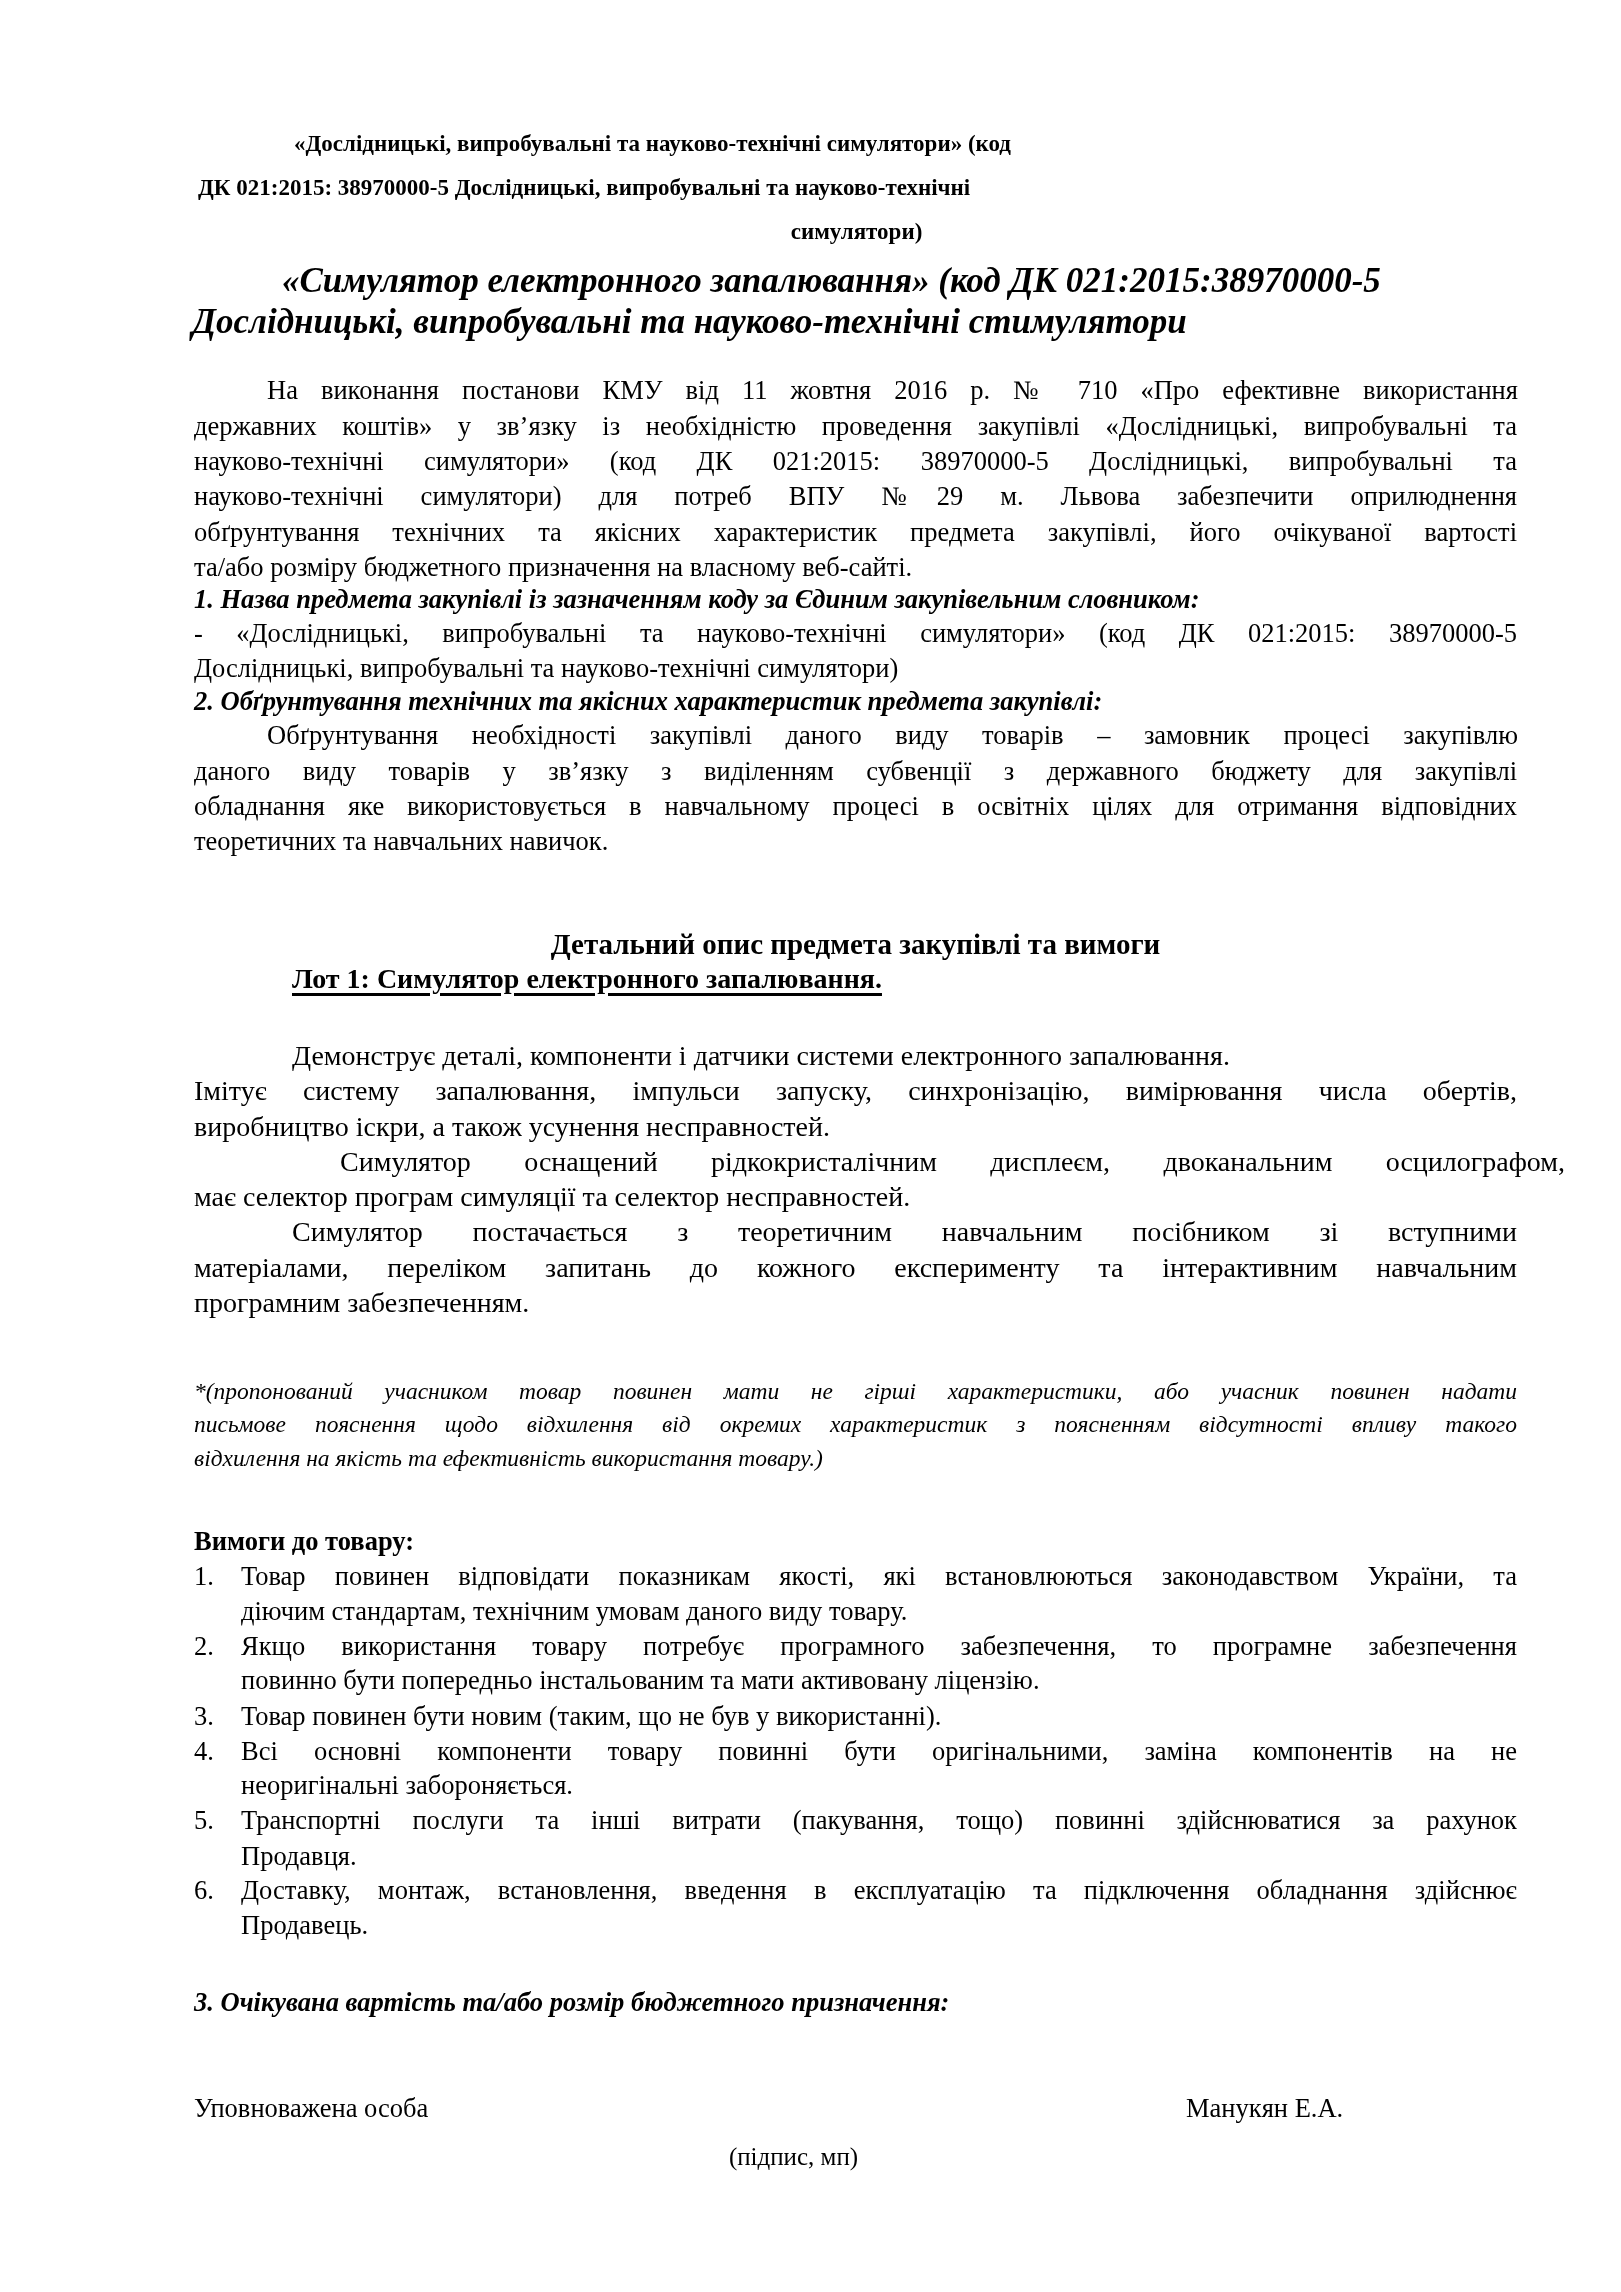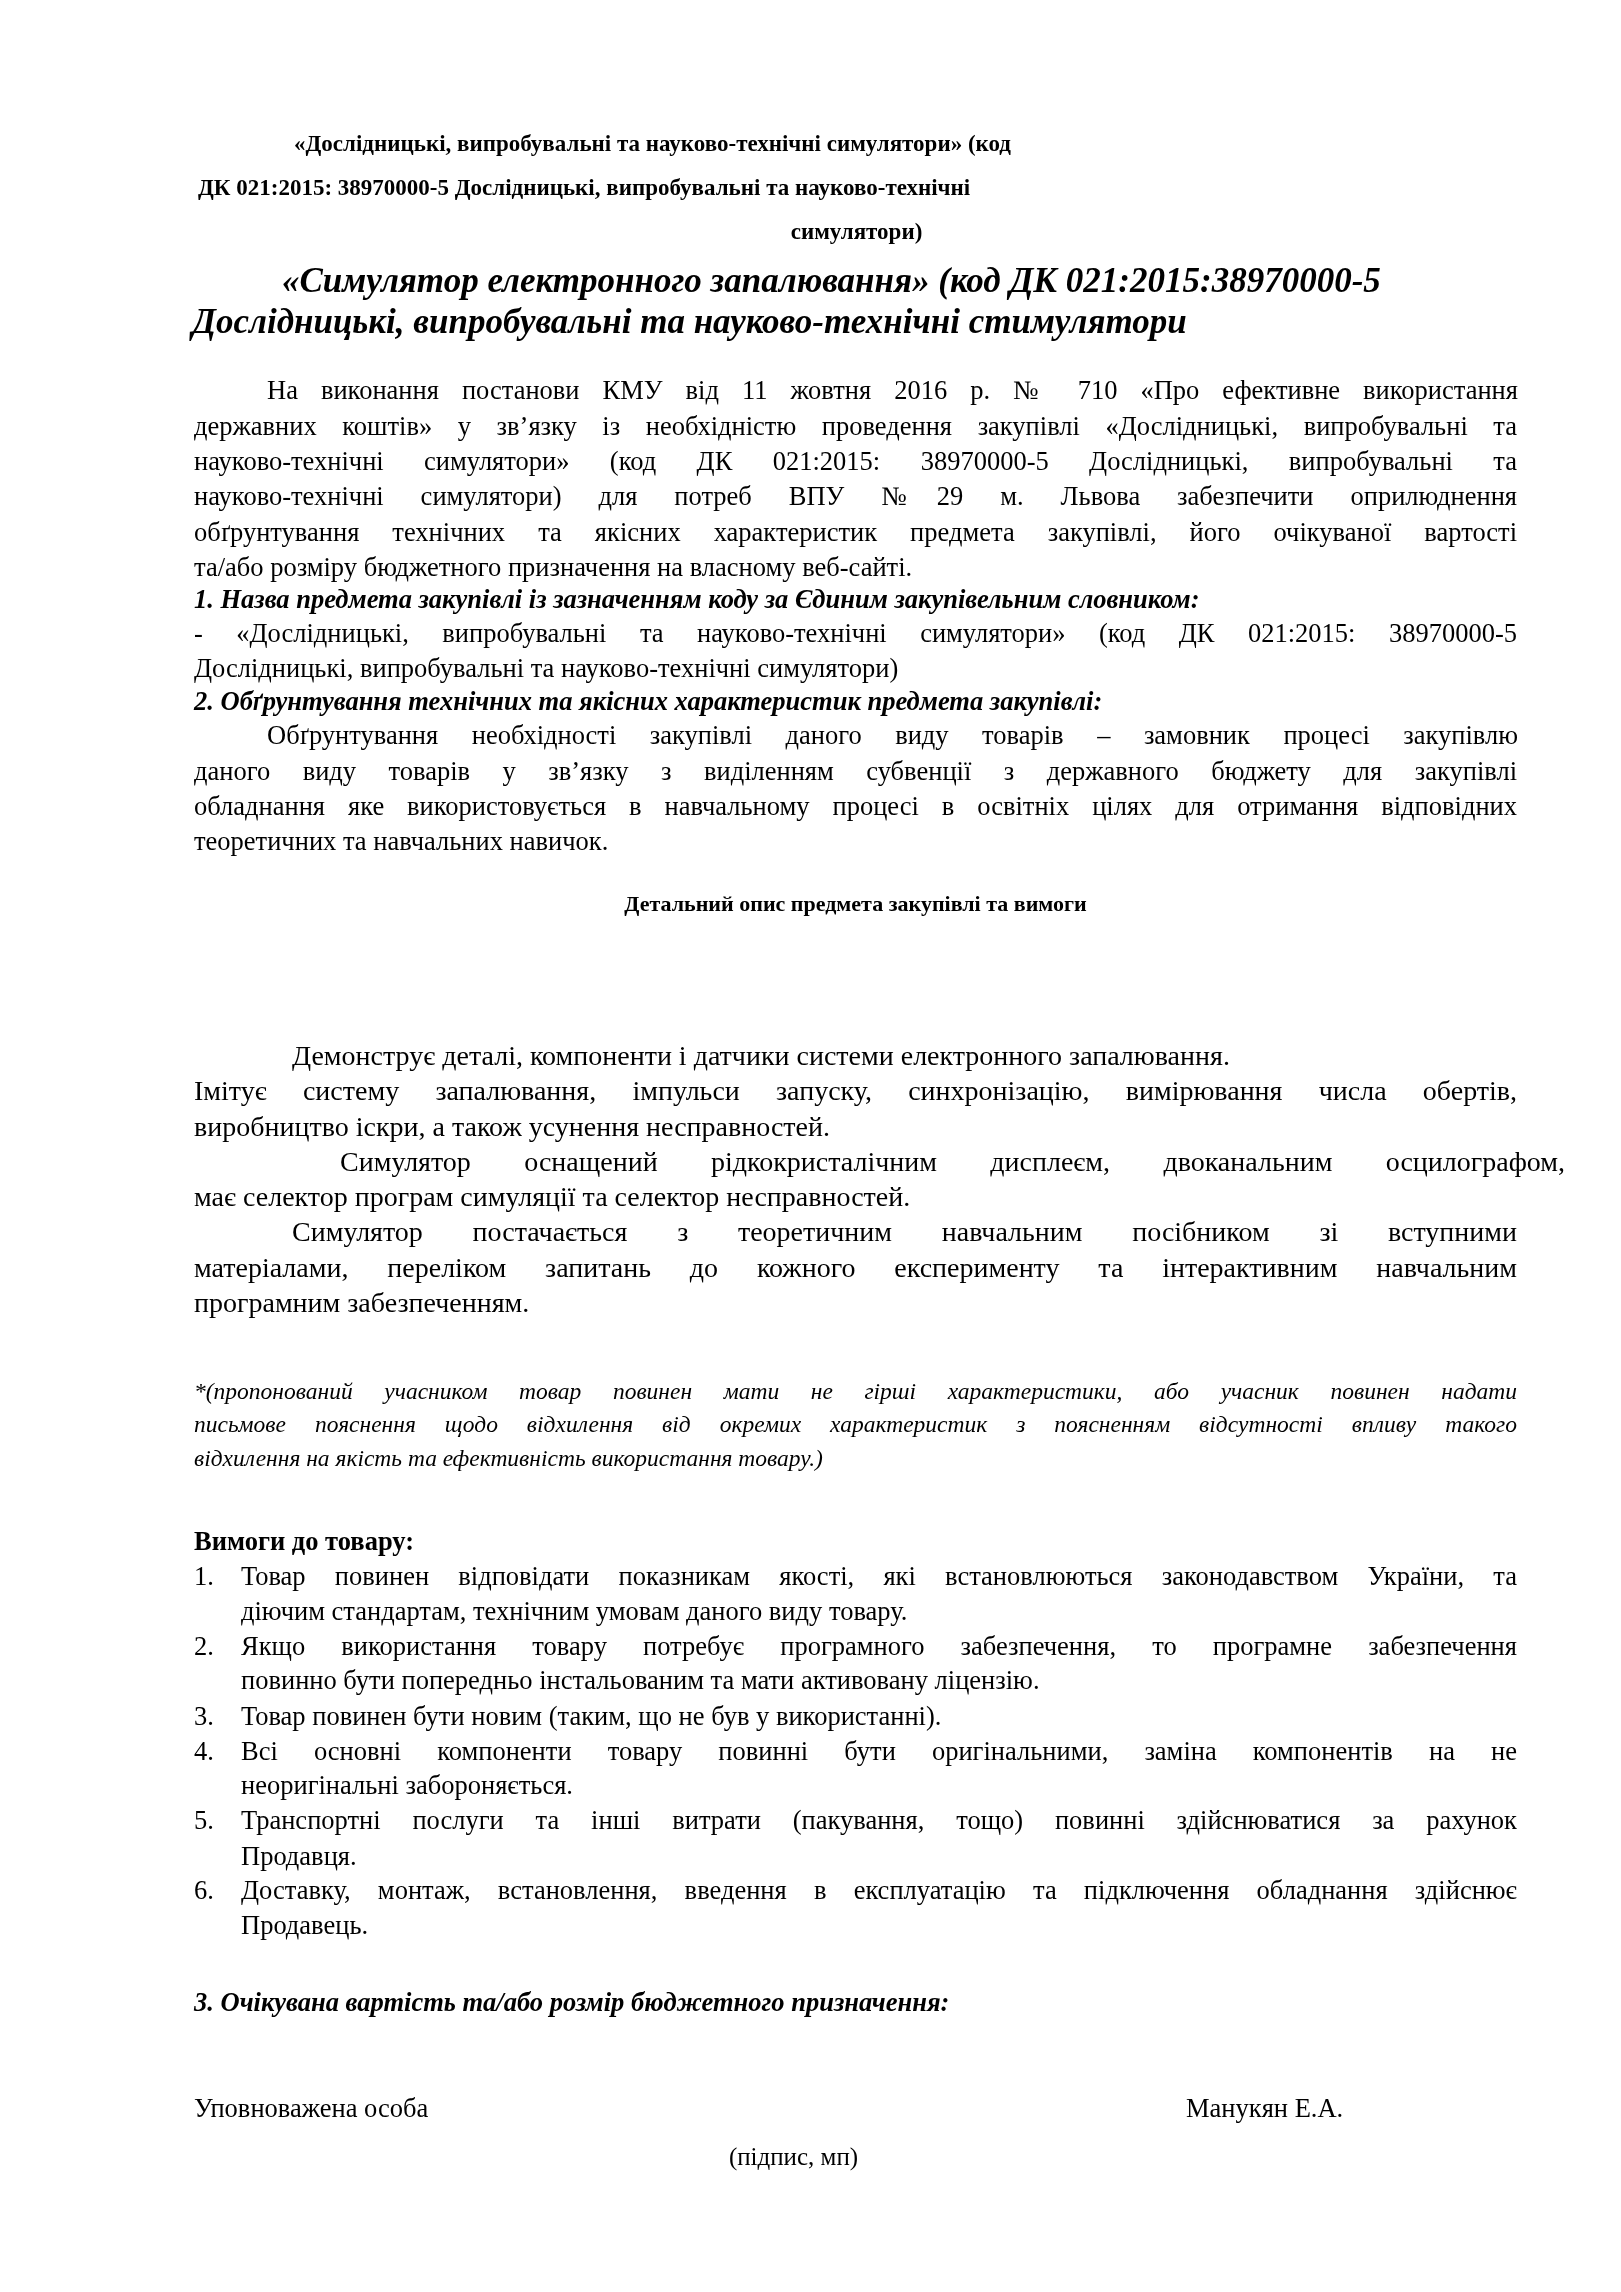--- a/index.html
+++ b/index.html
@@ -41,22 +41,23 @@
   <div class="ln bi" style="left:194px; top:583px;">1. Назва предмета закупівлі із зазначенням коду за Єдиним закупівельним словником:</div>
   <div class="ln just" style="left:194px; width:1323px; top:617px;">- «Дослідницькі, випробувальні та науково-технічні симулятори» (код ДК 021:2015: 38970000-5</div>
   <div class="ln" style="left:194px; top:652px;">Дослідницькі, випробувальні та науково-технічні симулятори)</div>
 
   <div class="ln bi" style="left:194px; top:685px;">2. Обґрунтування технічних та якісних характеристик предмета закупівлі:</div>
   <div class="ln just" style="left:267px; width:1251px; top:719px;">Обґрунтування необхідності закупівлі даного виду товарів – замовник процесі закупівлю</div>
   <div class="ln just" style="left:194px; width:1323px; top:755px;">даного виду товарів  у зв’язку з виділенням субвенції з державного бюджету для закупівлі</div>
   <div class="ln just" style="left:194px; width:1323px; top:790px;">обладнання яке використовується в навчальному процесі в освітніх цілях для отримання відповідних</div>
   <div class="ln" style="left:194px; top:825px;">теоретичних та навчальних навичок.</div>
 
-  <div class="ln b center" style="left:194px; width:1323px; top:887px; font-size:22px;">Детальний опис предмета закупівлі та вимоги</div>
+  <div class="ln b center" style="left:194px; width:1323px; top:928px; font-size:29px;">Детальний опис предмета закупівлі та вимоги</div>
 
+  <div class="ln b u" style="left:292px; top:962px; font-size:28px;">Лот 1: Симулятор електронного запалювання.</div>
 
   <div class="ln" style="left:292px; top:1039px; font-size:28px;">Демонструє деталі, компоненти і датчики системи електронного запалювання.</div>
   <div class="ln just" style="left:194px; width:1323px; top:1074px; font-size:28px;">Імітує систему запалювання, імпульси запуску, синхронізацію, вимірювання числа обертів,</div>
   <div class="ln" style="left:194px; top:1110px; font-size:28px;">виробництво іскри, а також усунення несправностей.</div>
 
   <div class="ln just" style="left:292px; width:1225px; top:1145px; font-size:28px;margin-left:48px;">Симулятор оснащений рідкокристалічним дисплеєм, двоканальним осцилографом,</div>
   <div class="ln" style="left:194px; top:1180px; font-size:28px;">має селектор програм симуляції та селектор несправностей.</div>
 
   <div class="ln just" style="left:292px; width:1225px; top:1215px; font-size:28px;">Симулятор постачається з теоретичним навчальним посібником зі вступними</div>
   <div class="ln just" style="left:194px; width:1323px; top:1251px; font-size:28px;">матеріалами, переліком запитань до кожного експерименту та інтерактивним навчальним</div>

